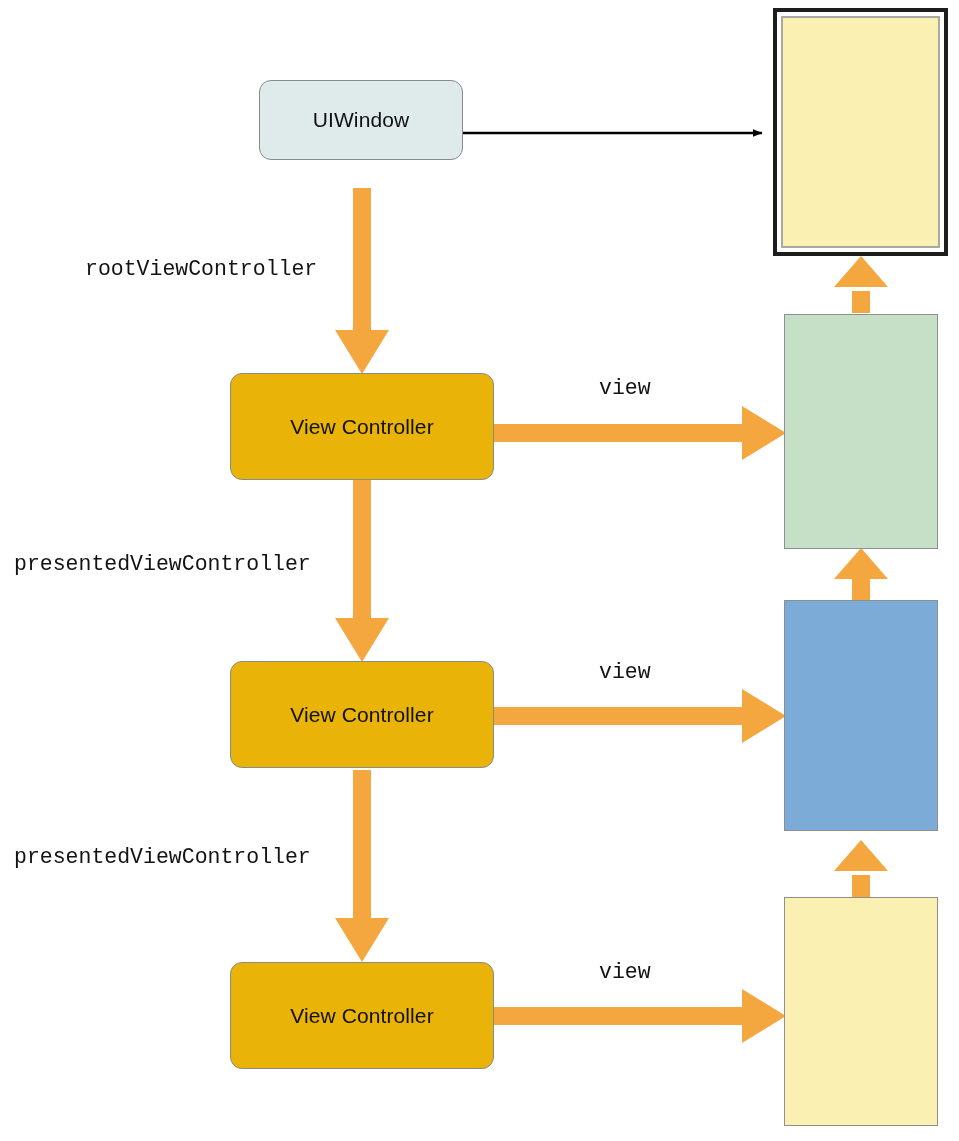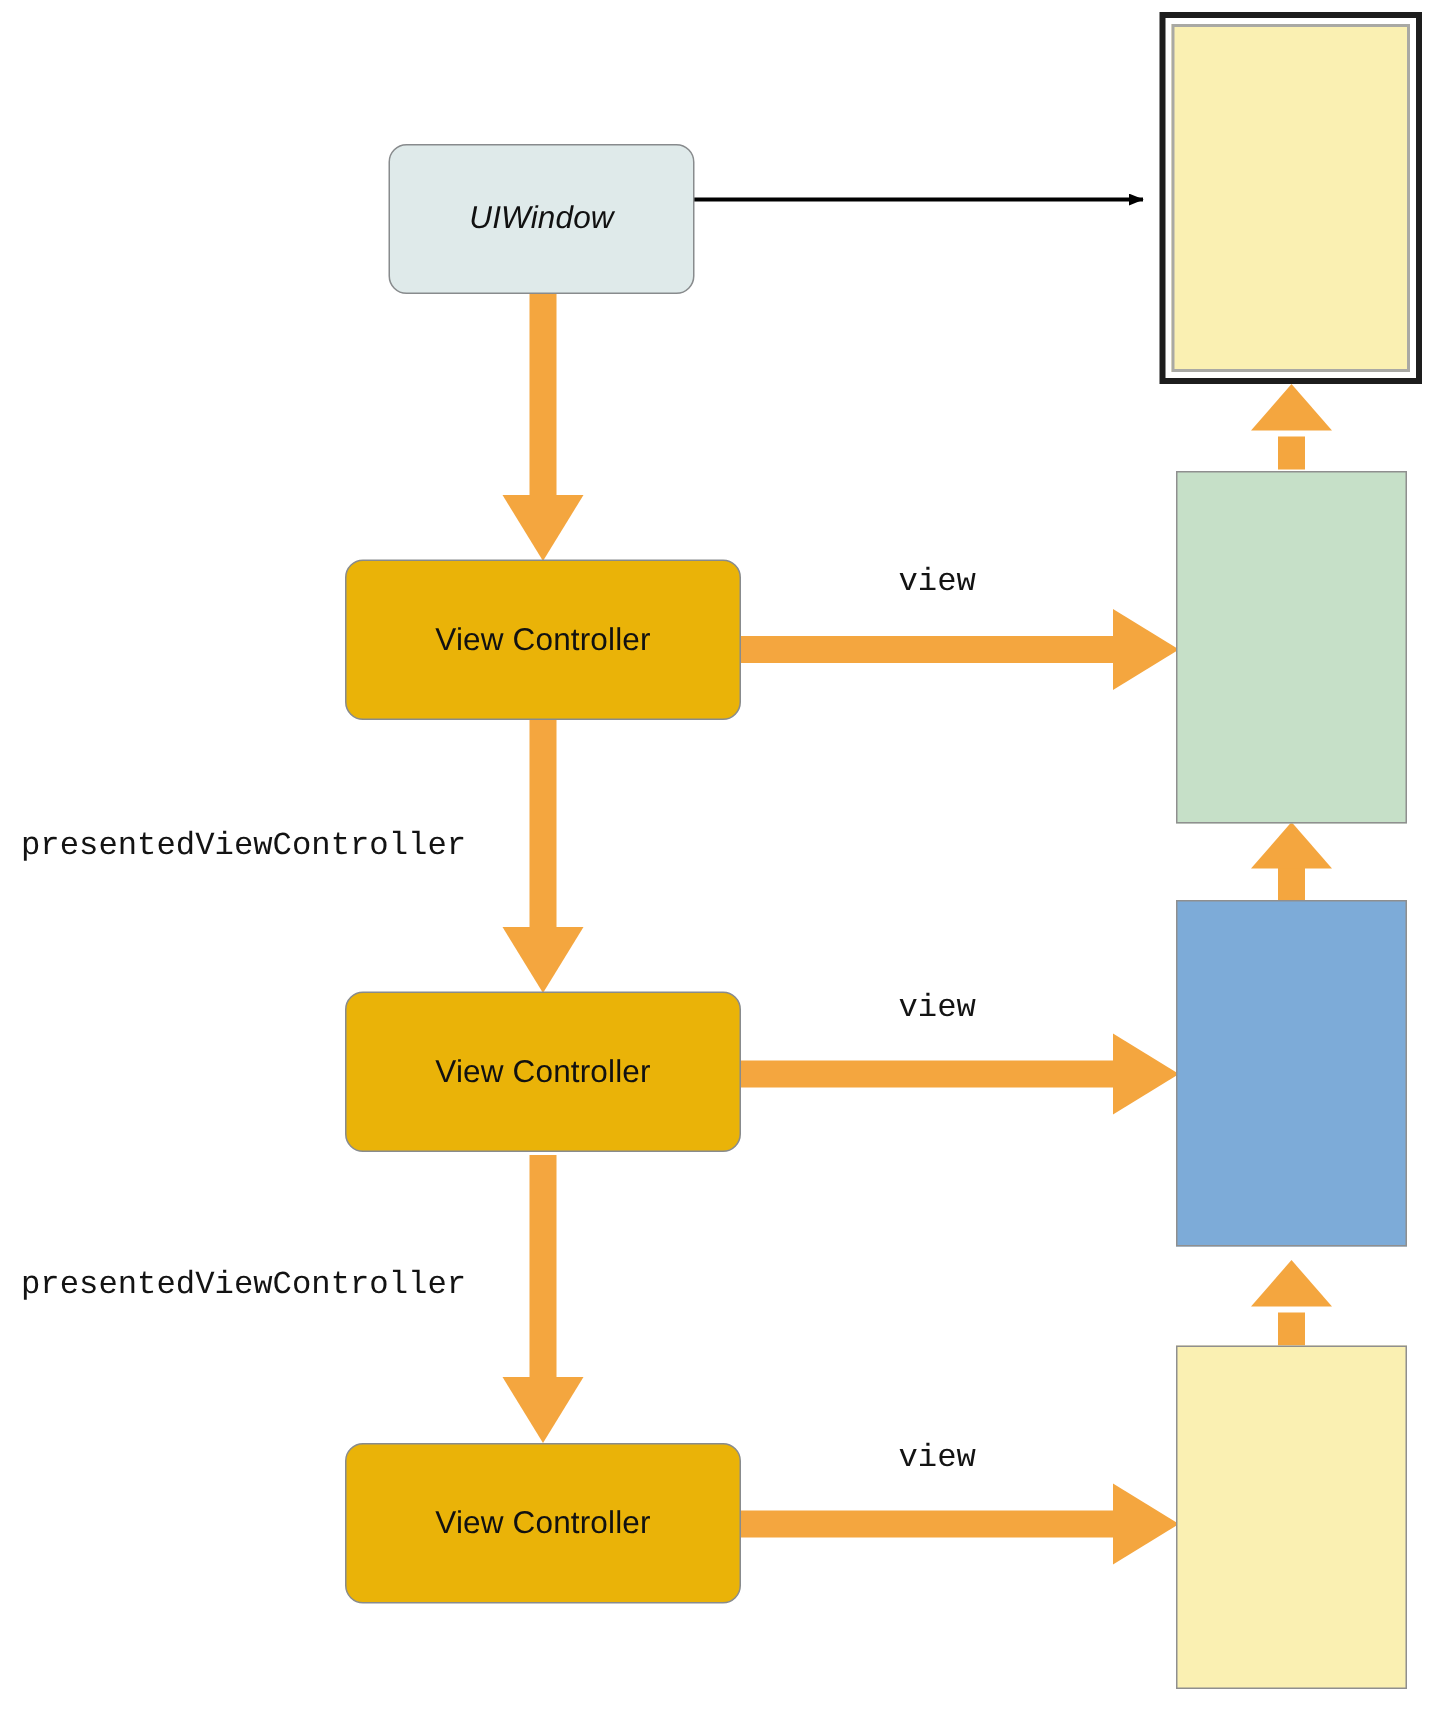--- a/index.html
+++ b/index.html
@@ -151,36 +151,37 @@
   <div class="window-frame" style="left:773px; top:8px; width:175px; height:248px;">
     <div class="window-inner" style="left:4px; top:4px; right:4px; bottom:4px;"></div>
   </div>
 
   <div class="view-rect view-green" style="left:784px; top:314px; width:154px; height:235px;"></div>
 
   <div class="view-rect view-blue" style="left:784px; top:600px; width:154px; height:231px;"></div>
 
   <div class="view-rect view-yellow" style="left:784px; top:897px; width:154px; height:229px;"></div>
 
-  <div class="node rounded-node uiwindow-node" style="left:259px; top:96px; width:204px; height:100px;font-style:italic;">
+  <div class="node rounded-node uiwindow-node" style="left:259px; top:80px; width:204px; height:80px;">
     <span class="node-label">UIWindow</span>
   </div>
 
   <div class="node rounded-node vc-node" style="left:230px; top:373px; width:264px; height:107px;">
     <span class="node-label">View Controller</span>
   </div>
 
   <div class="node rounded-node vc-node" style="left:230px; top:661px; width:264px; height:107px;">
     <span class="node-label">View Controller</span>
   </div>
 
   <div class="node rounded-node vc-node" style="left:230px; top:962px; width:264px; height:107px;">
     <span class="node-label">View Controller</span>
   </div>
 
+  <div class="edge-label" style="left:85px; top:257px;">rootViewController</div>
 
   <div class="edge-label" style="left:14px; top:552px;">presentedViewController</div>
 
   <div class="edge-label" style="left:14px; top:845px;">presentedViewController</div>
 
   <div class="edge-label" style="left:599px; top:376px;">view</div>
 
   <div class="edge-label" style="left:599px; top:660px;">view</div>
 
   <div class="edge-label" style="left:599px; top:960px;">view</div>

